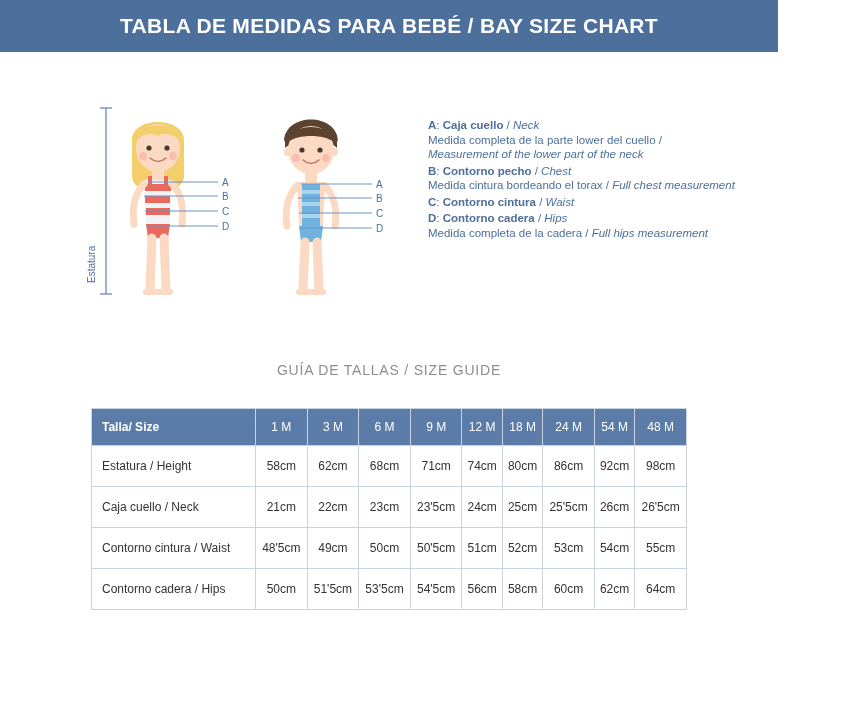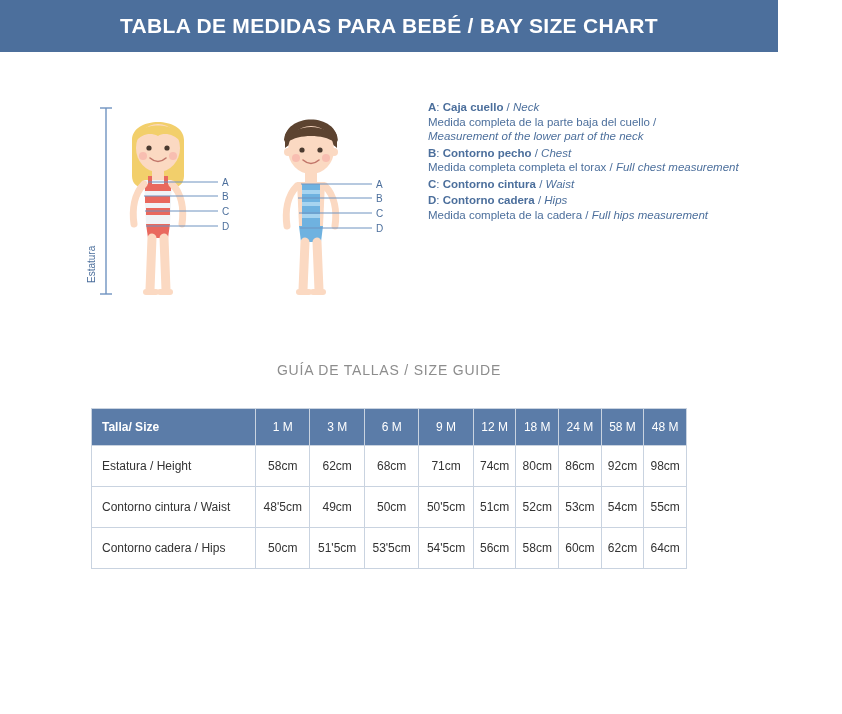--- a/index.html
+++ b/index.html
@@ -51,21 +51,21 @@
     left: 86px;
     top: 185px;
     transform: rotate(-90deg);
     transform-origin: left top;
     font-size: 10px;
     color: #4c6f9c;
   }
   .legend {
     position: absolute;
     left: 428px;
-    top: 2px;
+    top: 20px;
     width: 330px;
     font-size: 11.5px;
     line-height: 14.5px;
     color: #4c6f9c;
   }
   .legend .ltr { font-weight: bold; }
   .legend .bold-es { font-weight: bold; }
   .legend .ital { font-style: italic; }
   .legend p { margin: 0 0 0 0; }
   .legend .entry { margin-bottom: 2px; }
@@ -248,28 +248,28 @@
           <text x="288" y="134">D</text>
         </g>
       </svg>
     </div>
 
     <div class="legend">
       <div class="entry">
         <p>
           <span class="ltr">A</span><span>: </span><span class="bold-es">Caja cuello</span><span> / </span><span class="ital">Neck</span>
         </p>
-        <p>Medida completa de la parte baja del cuello /</p>
+        <p>Medida completa de la parte lower del cuello /</p>
         <p class="ital">Measurement of the lower part of the neck</p>
       </div>
       <div class="entry">
         <p>
           <span class="ltr">B</span><span>: </span><span class="bold-es">Contorno pecho</span><span> / </span><span class="ital">Chest</span>
         </p>
-        <p><span>Medida completa completa el torax /</span> <span class="ital">Full chest measurement</span></p>
+        <p><span>Medida cintura bordeando el torax /</span> <span class="ital">Full chest measurement</span></p>
       </div>
       <div class="entry">
         <p>
           <span class="ltr">C</span><span>: </span><span class="bold-es">Contorno cintura</span><span> / </span><span class="ital">Waist</span>
         </p>
       </div>
       <div class="entry">
         <p>
           <span class="ltr">D</span><span>: </span><span class="bold-es">Contorno cadera</span><span> / </span><span class="ital">Hips</span>
         </p>
@@ -285,36 +285,48 @@
       <tbody>
         <tr class="hdr-row">
           <td class="firstcol">Talla/ Size</td>
           <td>1 M</td>
           <td>3 M</td>
           <td>6 M</td>
           <td>9 M</td>
           <td>12 M</td>
           <td>18 M</td>
           <td>24 M</td>
-          <td>58 M</td>
+          <td>54 M</td>
           <td>48 M</td>
         </tr>
         <tr class="body-row">
           <td class="firstcol">Estatura / Height</td>
           <td>58cm</td>
           <td>62cm</td>
           <td>68cm</td>
           <td>71cm</td>
           <td>74cm</td>
           <td>80cm</td>
           <td>86cm</td>
           <td>92cm</td>
           <td>98cm</td>
         </tr>
         <tr class="body-row">
+          <td class="firstcol">Caja cuello / Neck</td>
+          <td>21cm</td>
+          <td>22cm</td>
+          <td>23cm</td>
+          <td>23'5cm</td>
+          <td>24cm</td>
+          <td>25cm</td>
+          <td>25'5cm</td>
+          <td>26cm</td>
+          <td>26'5cm</td>
+        </tr>
+        <tr class="body-row">
           <td class="firstcol">Contorno cintura / Waist</td>
           <td>48'5cm</td>
           <td>49cm</td>
           <td>50cm</td>
           <td>50'5cm</td>
           <td>51cm</td>
           <td>52cm</td>
           <td>53cm</td>
           <td>54cm</td>
           <td>55cm</td>

